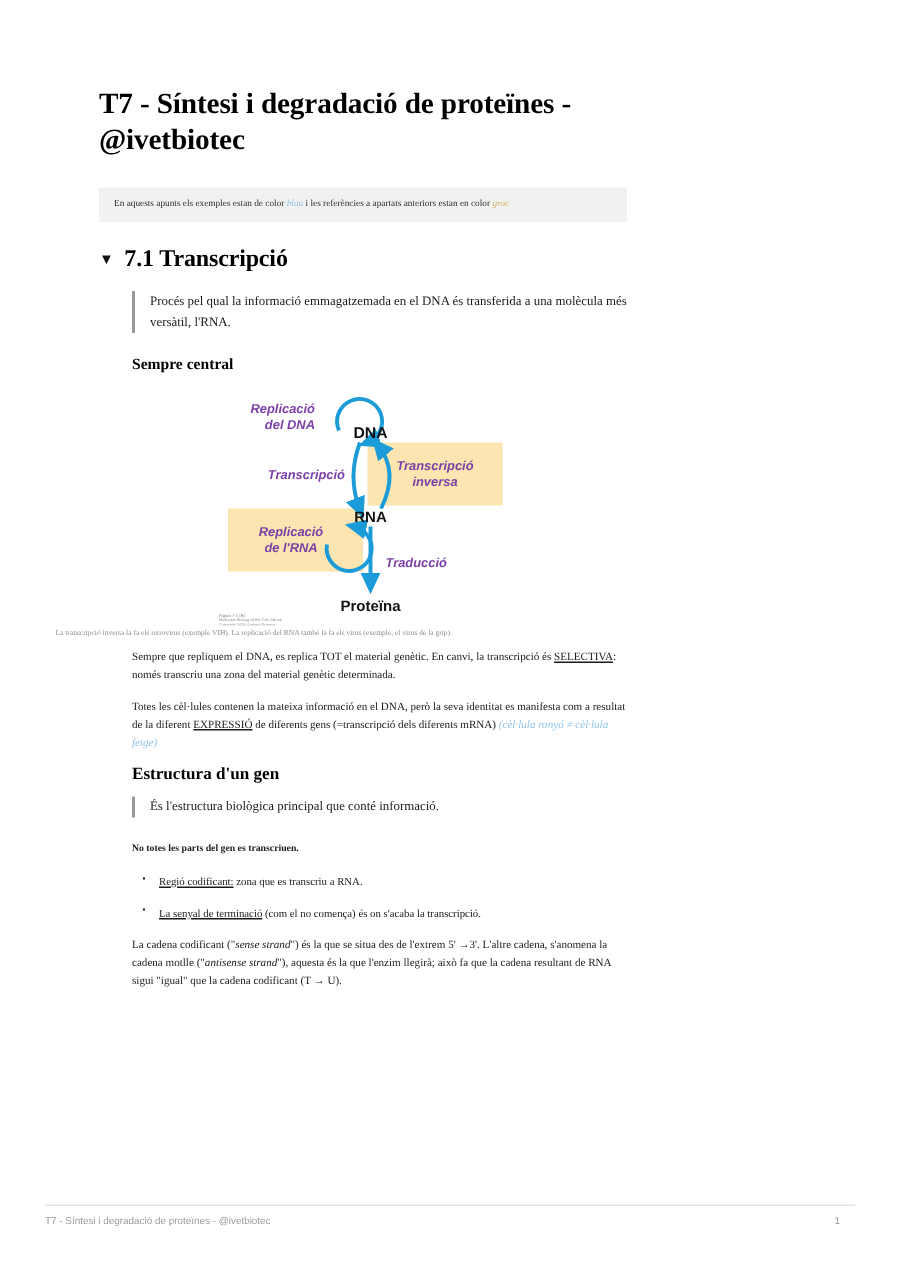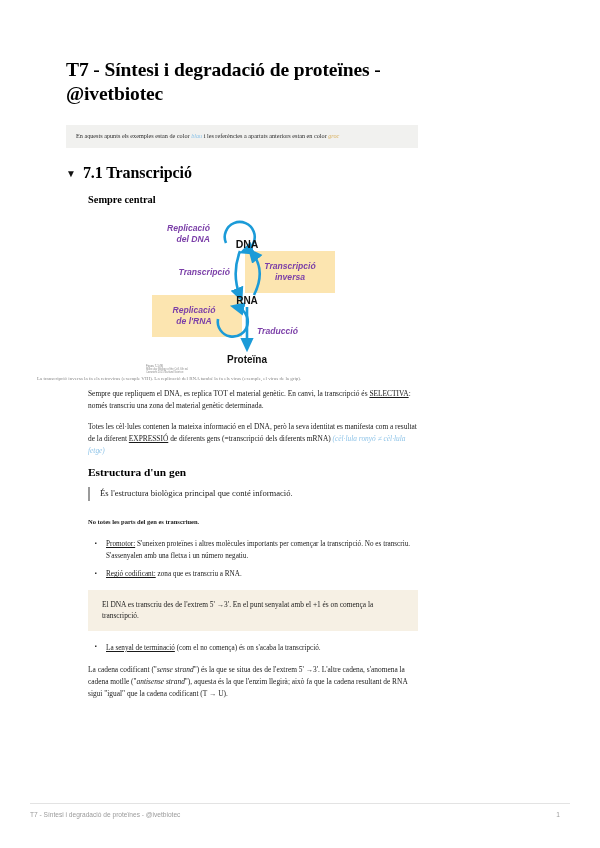--- a/index.html
+++ b/index.html
@@ -209,20 +209,21 @@
 
   <div class="callout">
     <span>En aquests apunts els exemples estan de color </span><span class="blue">blau</span><span> i les referències a apartats anteriors estan en color </span><span class="yellow">groc</span>
   </div>
 
   <div class="section-head">
     <span class="toggle-tri">▼</span>
     <h2>7.1 Transcripció</h2>
   </div>
 
+  <div class="quote">Procés pel qual la informació emmagatzemada en el DNA és transferida a una molècula més versàtil, l'RNA.</div>
 
   <h3 class="sub">Sempre central</h3>
 
   <div class="figure">
     <div class="diagram">
       <svg width="196" height="158" viewBox="0 0 196 158" xmlns="http://www.w3.org/2000/svg">
         <defs>
           <marker id="ah" markerWidth="6" markerHeight="6" refX="3.2" refY="3" orient="auto">
             <path d="M0,0.4 L5.6,3 L0,5.6 z" fill="#1b9bd8"></path>
           </marker>
@@ -271,25 +272,23 @@
   <p class="body"><span>Totes les cèl·lules contenen la mateixa informació en el DNA, però la seva identitat es manifesta com a resultat de la diferent </span><span class="u">EXPRESSIÓ</span><span> de diferents gens  (=transcripció dels diferents mRNA) </span><span class="blue-i">(cèl·lula ronyó ≠ cèl·lula fetge)</span></p>
 
   <h3 class="sub2">Estructura d'un gen</h3>
 
   <div class="quote">És l'estructura biològica principal que conté informació.</div>
 
   <p class="small">No totes les parts del gen es transcriuen.</p>
 
 
   <ul class="bullets">
-    <li><span class="u">Promotor:</span><span> S'uneixen proteïnes i altres  molècules importants per començar la transcripció. No es transcriu. S'assenyalen amb una fletxa i un número negatiu.</span></li>
     <li><span class="u">Regió codificant:</span><span> zona que es transcriu a RNA.</span></li>
   </ul>
 
-  <div class="hl-box">El DNA es transcriu des de l'extrem 5' →3'. En el punt senyalat amb el +1 és on comença la transcripció.</div>
 
   <ul class="bullets">
     <li><span class="u">La senyal de terminació</span><span> (com el no comença) és on s'acaba la transcripció.</span></li>
   </ul>
 
   <p class="body"><span>La cadena codificant  ("</span><span class="it">sense strand</span><span>") és la que se situa des de l'extrem 5' →3'. L'altre cadena, s'anomena la cadena motlle ("</span><span class="it">antisense strand</span><span>"), aquesta és la que l'enzim llegirà; això fa que la cadena resultant de RNA sigui "igual" que la cadena codificant (T → U).</span></p>
 
   <div class="footer">
     <div class="rule"></div>
     <span>T7 - Síntesi i degradació de proteïnes - @ivetbiotec</span>

